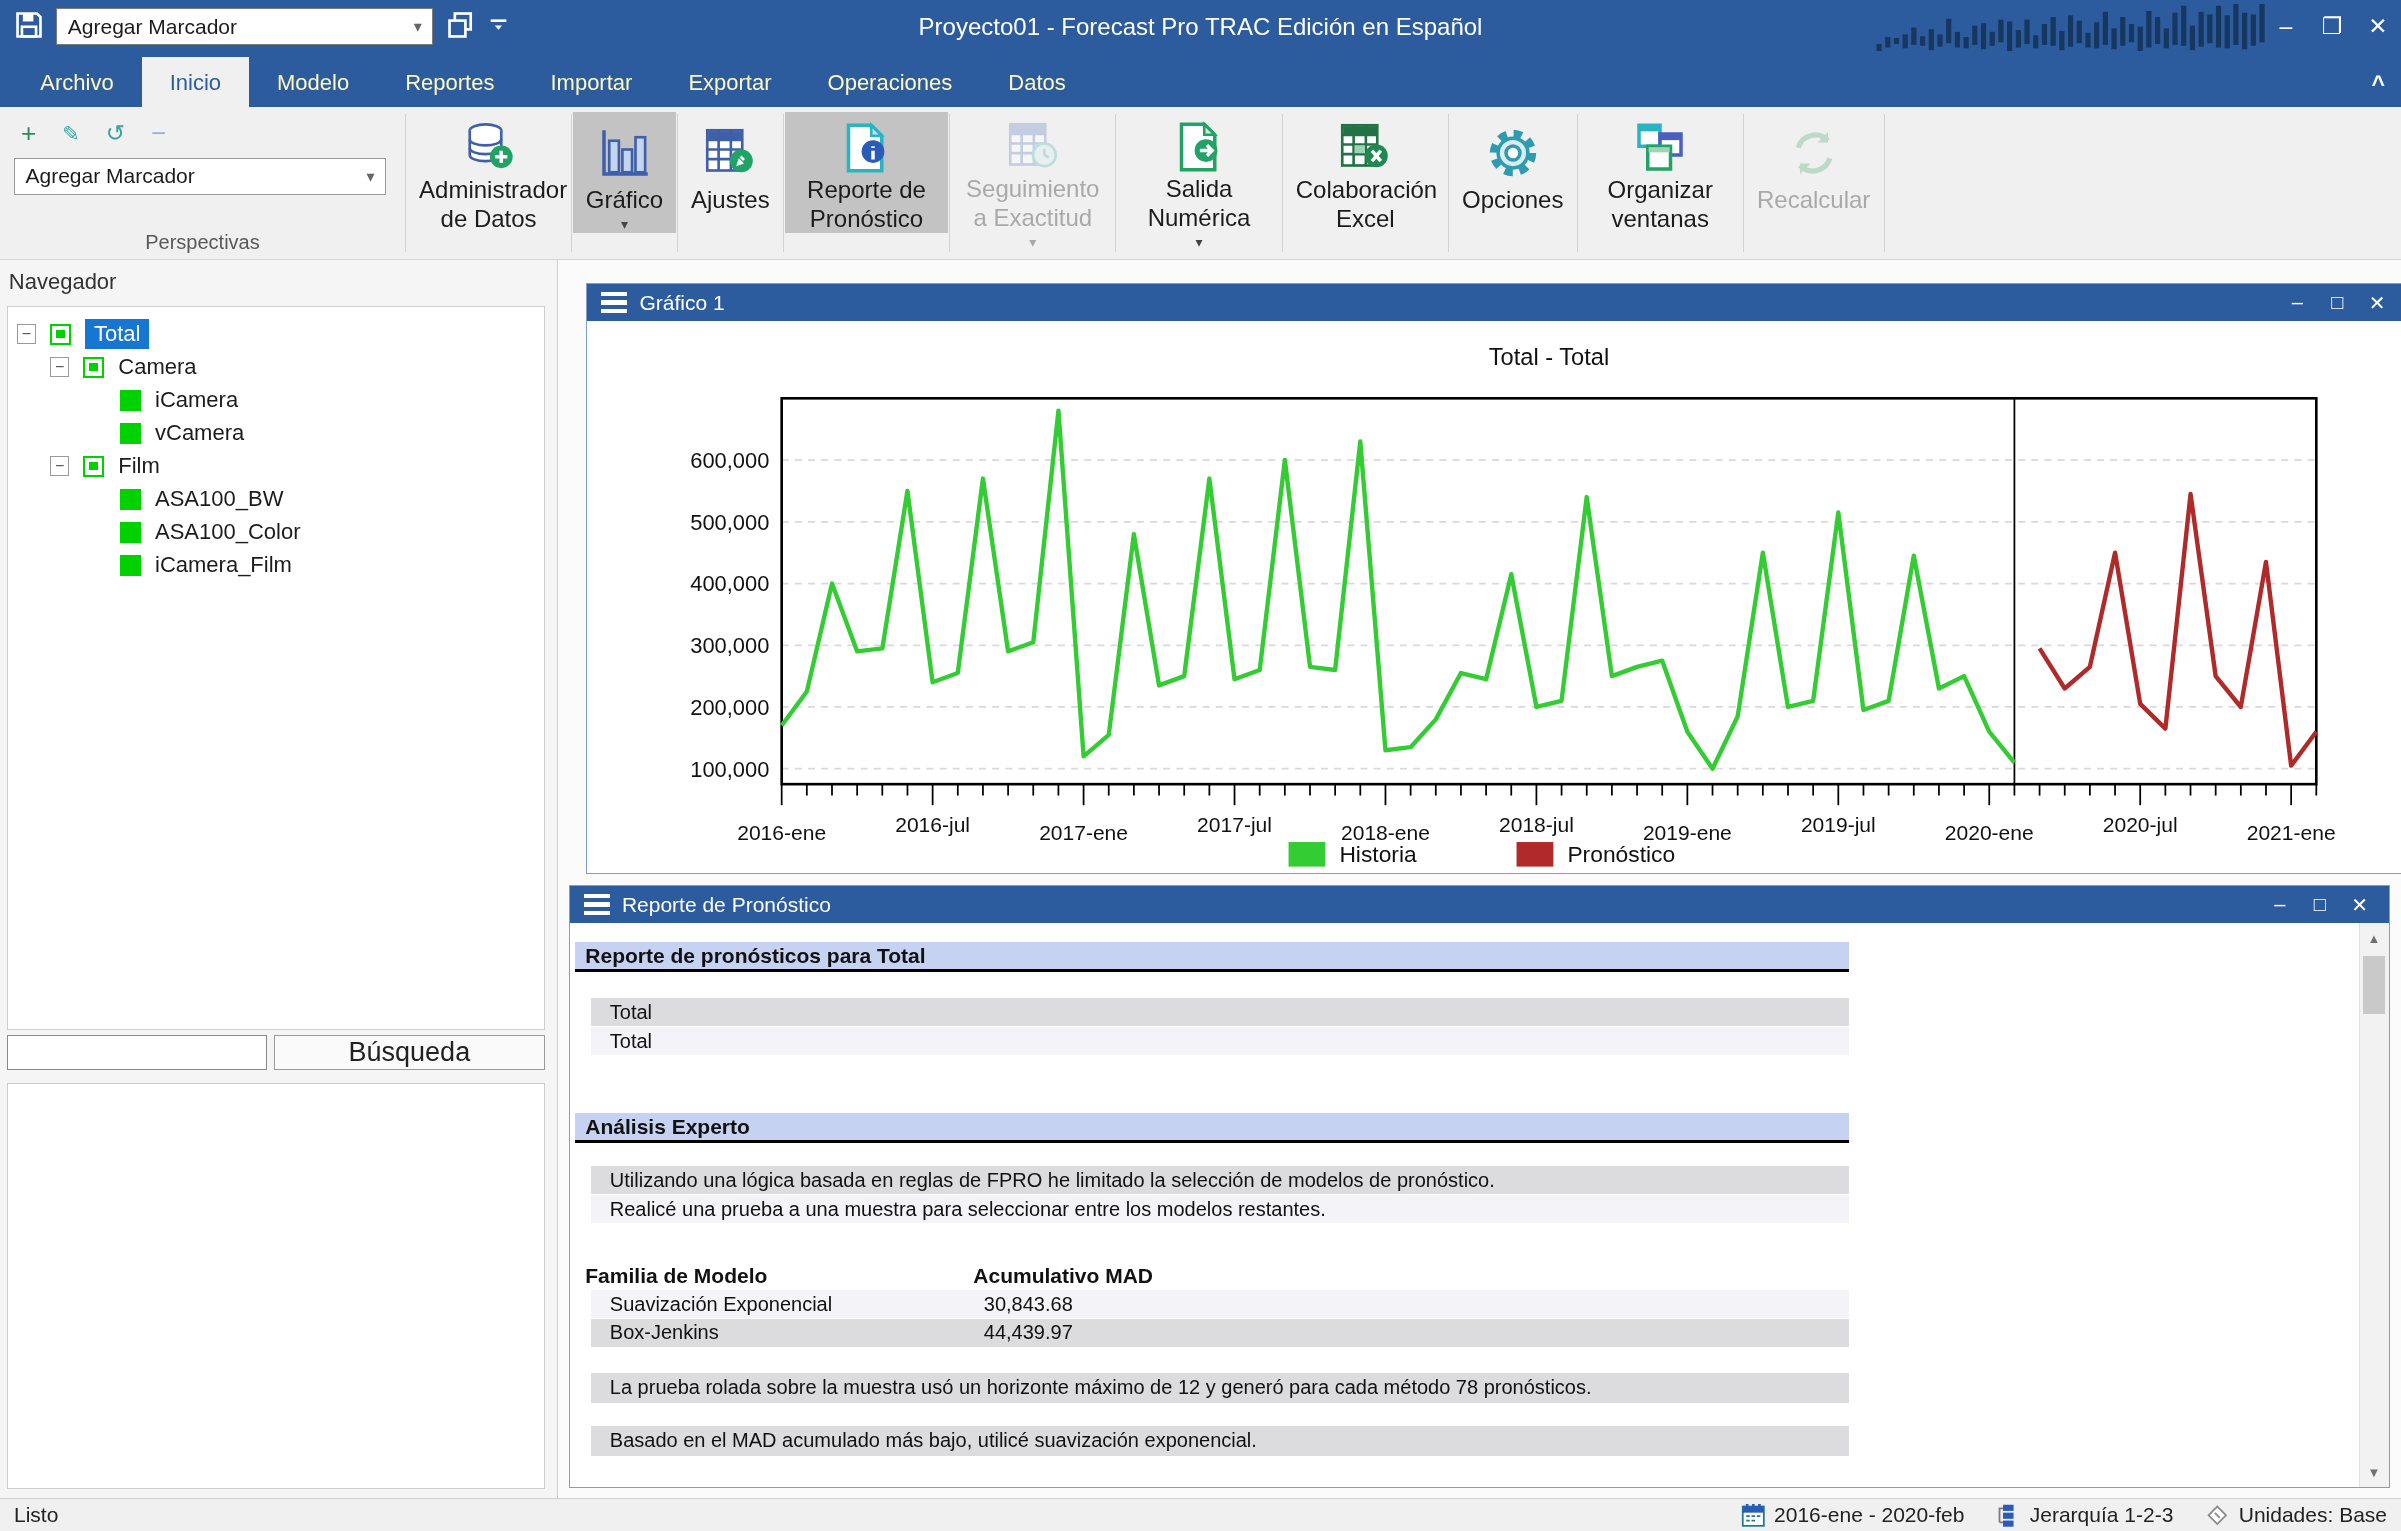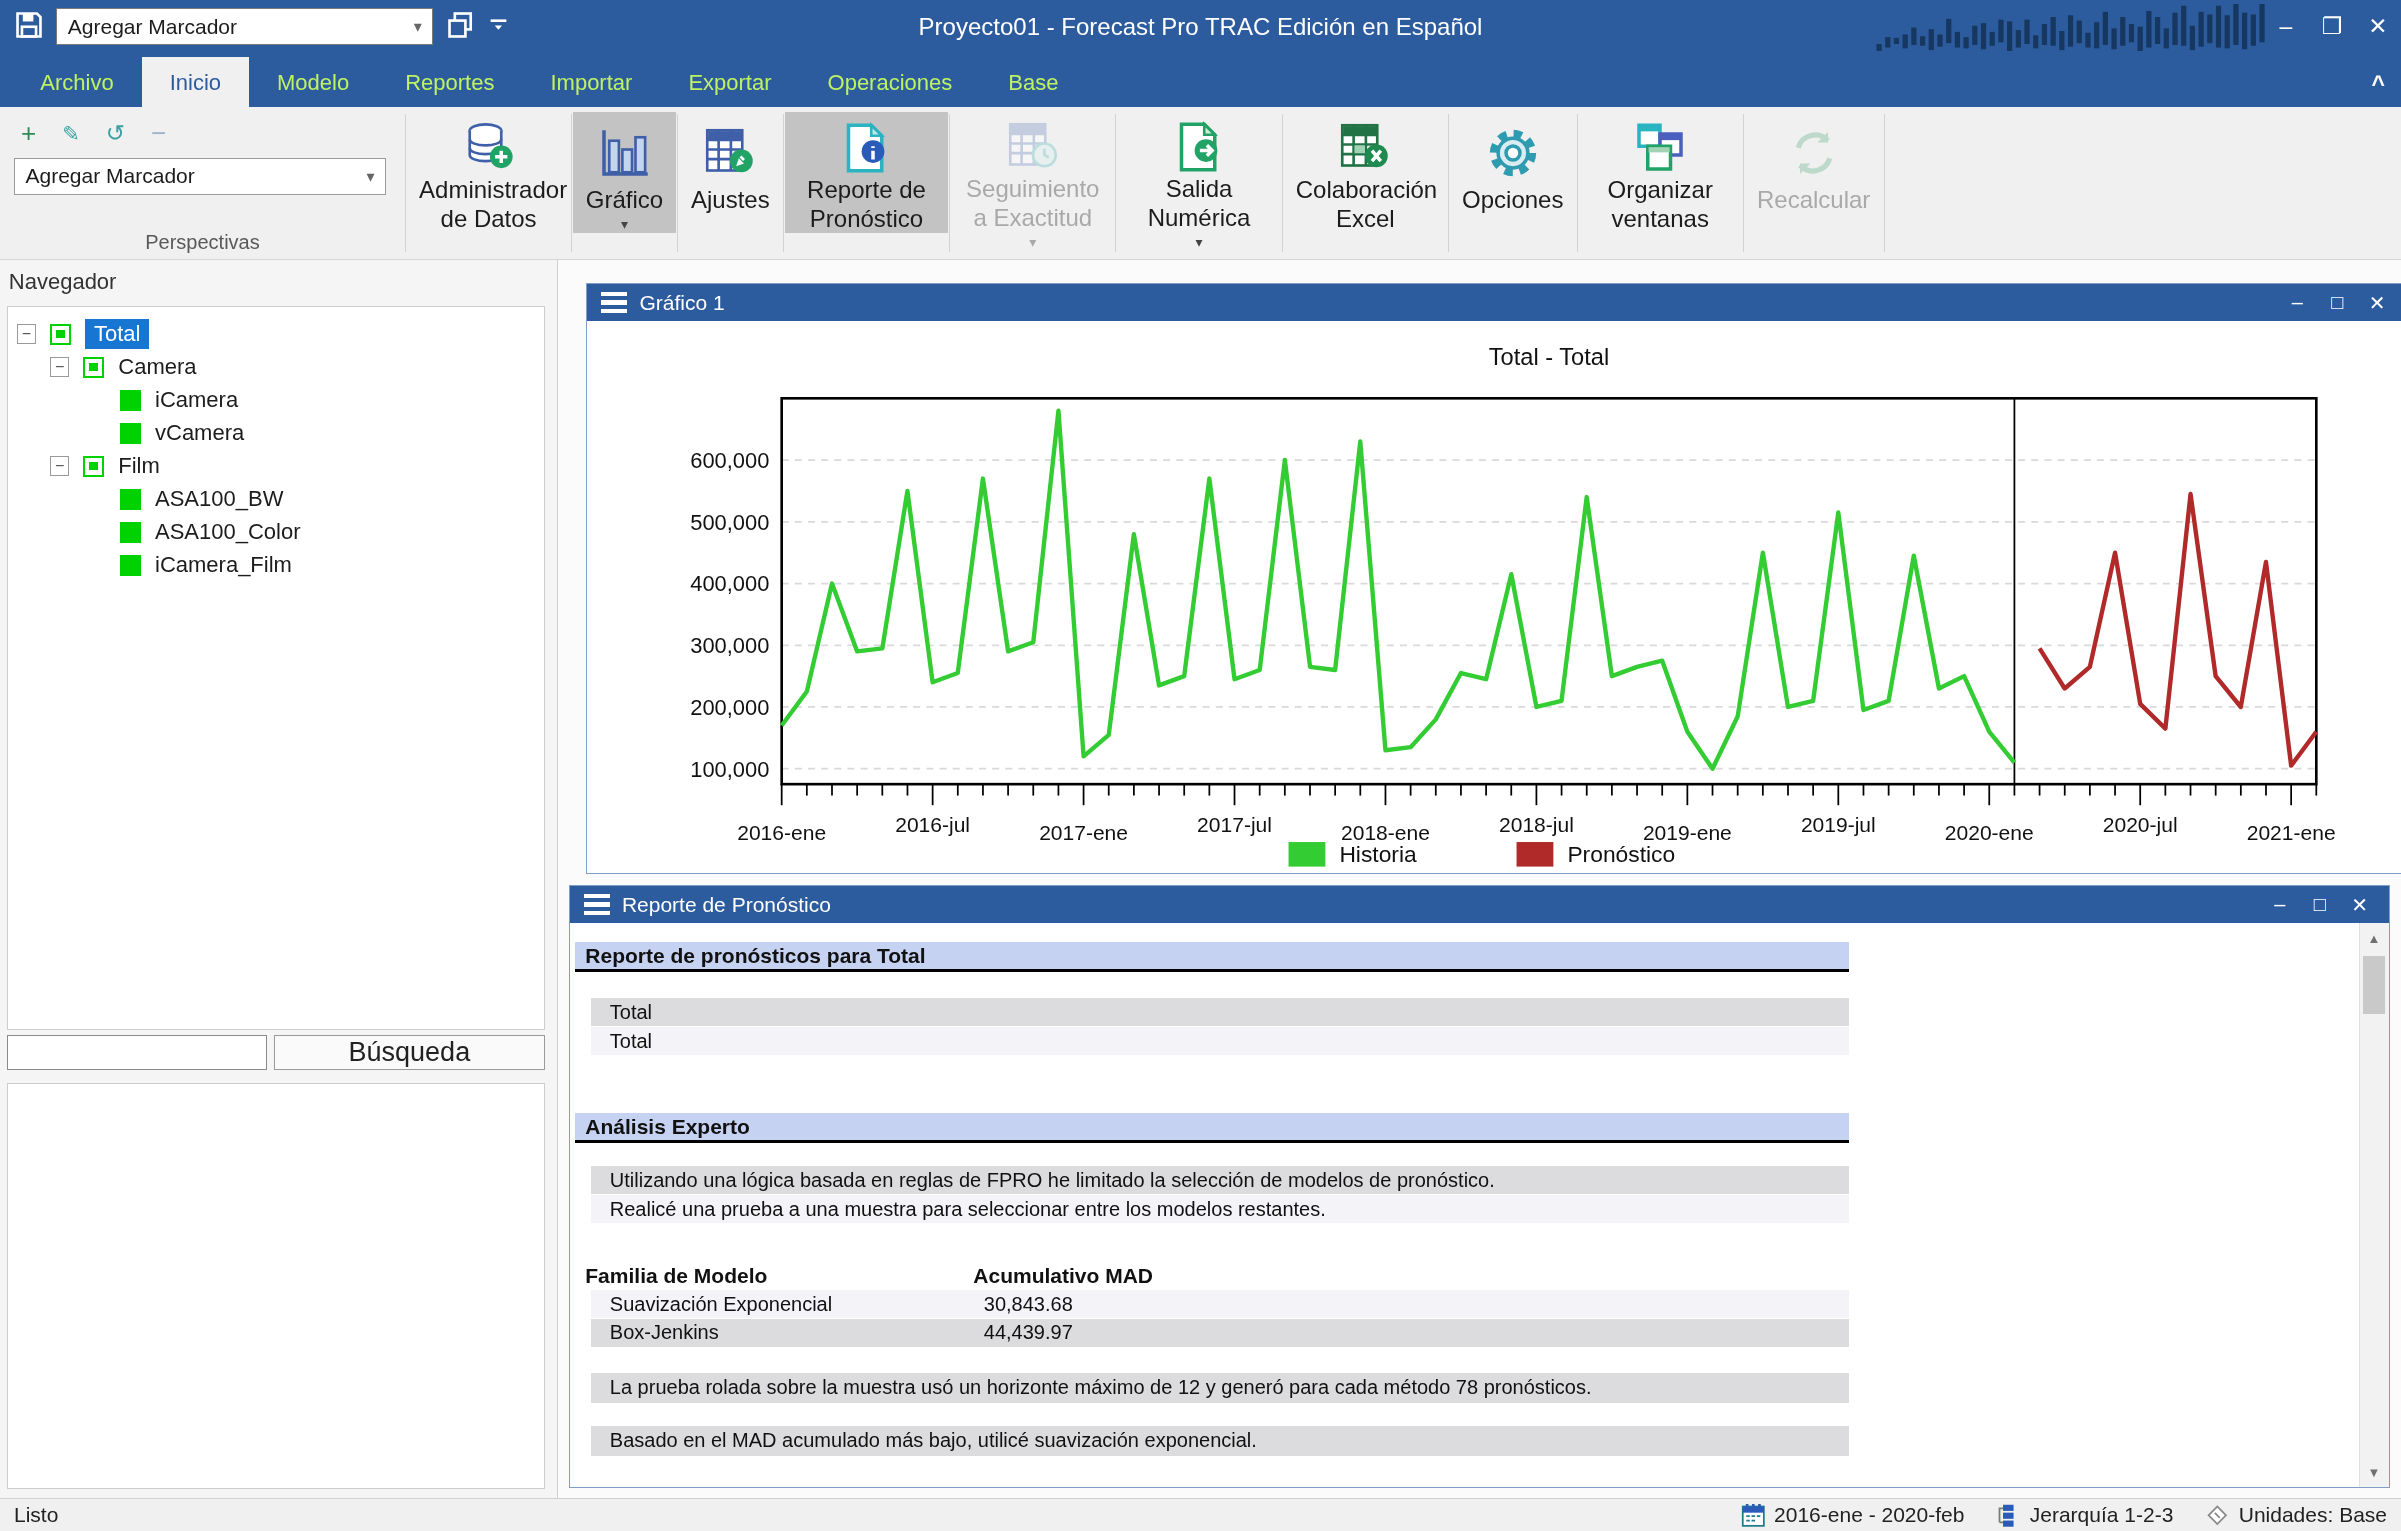--- a/index.html
+++ b/index.html
@@ -12,21 +12,21 @@
   .qa-combo { width:377px; height:37px; background:#fff; border:0.9px solid #7a7a7a; color:#1c1c1c;
               display:flex; align-items:center; justify-content:space-between; padding:0 10.5px; font-size:21px; }
   .caret { color:#666; font-size:16px; }
   .title-text { position:absolute; left:0; right:0; text-align:center; top:13px; font-size:24px; z-index:1; }
   .win-controls { margin-left:auto; display:flex; z-index:3; }
   .wc-btn { width:46px; height:49px; display:flex; align-items:center; justify-content:center; font-size:23px; color:#fff; }
   .sparkline { position:absolute; right:114px; top:3.5px; z-index:2; }
 
   
   .menubar { height:54px; background:#2d5c9e; display:flex; align-items:flex-end; padding-left:12.3px; position:relative; }
-  .menu-item { color:#bef264; font-size:22px; padding:13px 28px 11.4px; cursor:default; }
+  .menu-item { color:#fef9c3; font-size:22px; padding:13px 28px 11.4px; cursor:default; }
   .menu-item.active { background:#f0f0f0; color:#2d5c9e; }
   .ribbon-collapse { position:absolute; right:16px; bottom:8.8px; color:#fff; font-size:23px; font-weight:bold; }
 
   
   .ribbon { height:153px; background:#f0f0f0; border-bottom:0.9px solid #d6d6d6; display:flex; align-items:stretch; }
   .rgroup1 { width:405px; position:relative; padding:8.8px 0 0 14px; flex:none; }
   .small-btns { display:flex; gap:26px; align-items:center; padding-left:7px; height:35px; }
   .sbtn { font-size:26px; line-height:1; }
   .combo2 { width:372px; height:37px; background:#fff; border:0.9px solid #9a9a9a; margin-top:7px; color:#1c1c1c;
             display:flex; align-items:center; justify-content:space-between; padding:0 10.5px; font-size:21px; }
@@ -180,21 +180,21 @@
 </div>
 
 <div class="menubar">
   <div class="menu-item">Archivo</div>
   <div class="menu-item active">Inicio</div>
   <div class="menu-item">Modelo</div>
   <div class="menu-item">Reportes</div>
   <div class="menu-item">Importar</div>
   <div class="menu-item">Exportar</div>
   <div class="menu-item">Operaciones</div>
-  <div class="menu-item">Base</div>
+  <div class="menu-item">Datos</div>
   <div class="ribbon-collapse">^</div>
 </div>
 
 <div class="ribbon">
   <div class="rgroup1">
     <div class="small-btns">
       <span class="sbtn" style="color:#2e8b57">+</span>
       <span class="sbtn" style="color:#3aa0a0;font-size:21px">✎</span>
       <span class="sbtn" style="color:#3aa0a0;font-size:23px">↺</span>
       <span class="sbtn" style="color:#9fb2c8">−</span>

